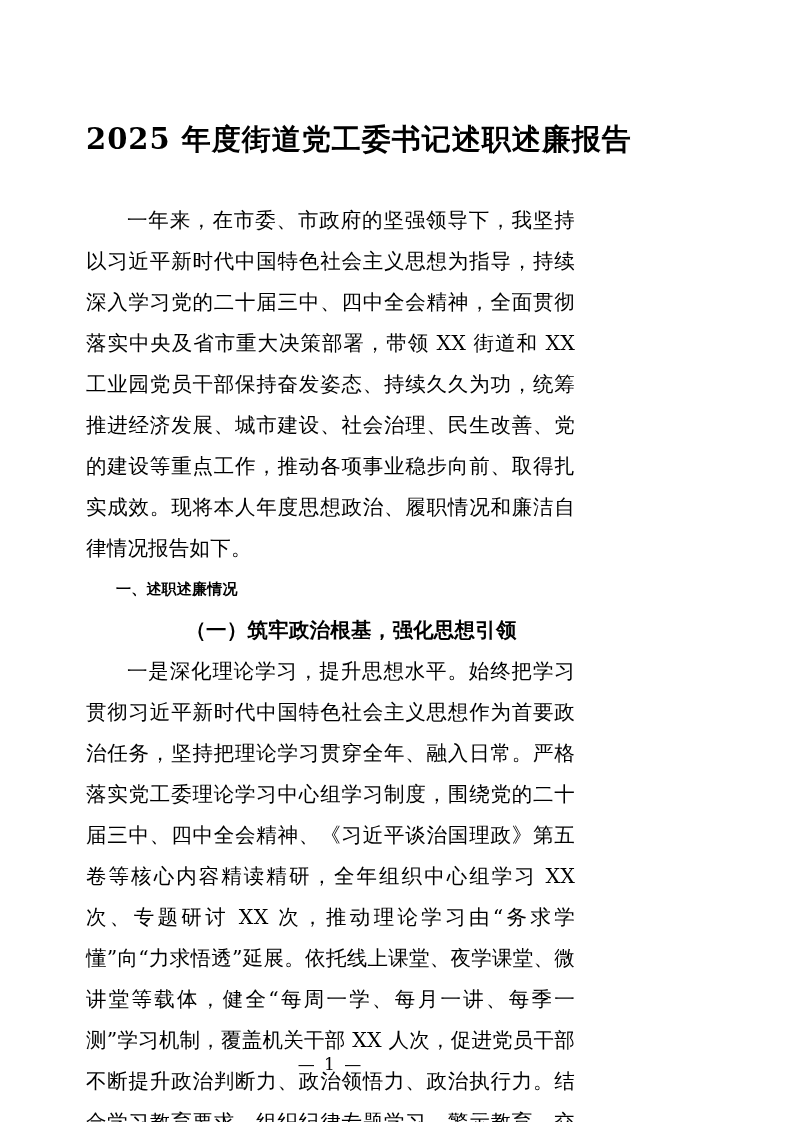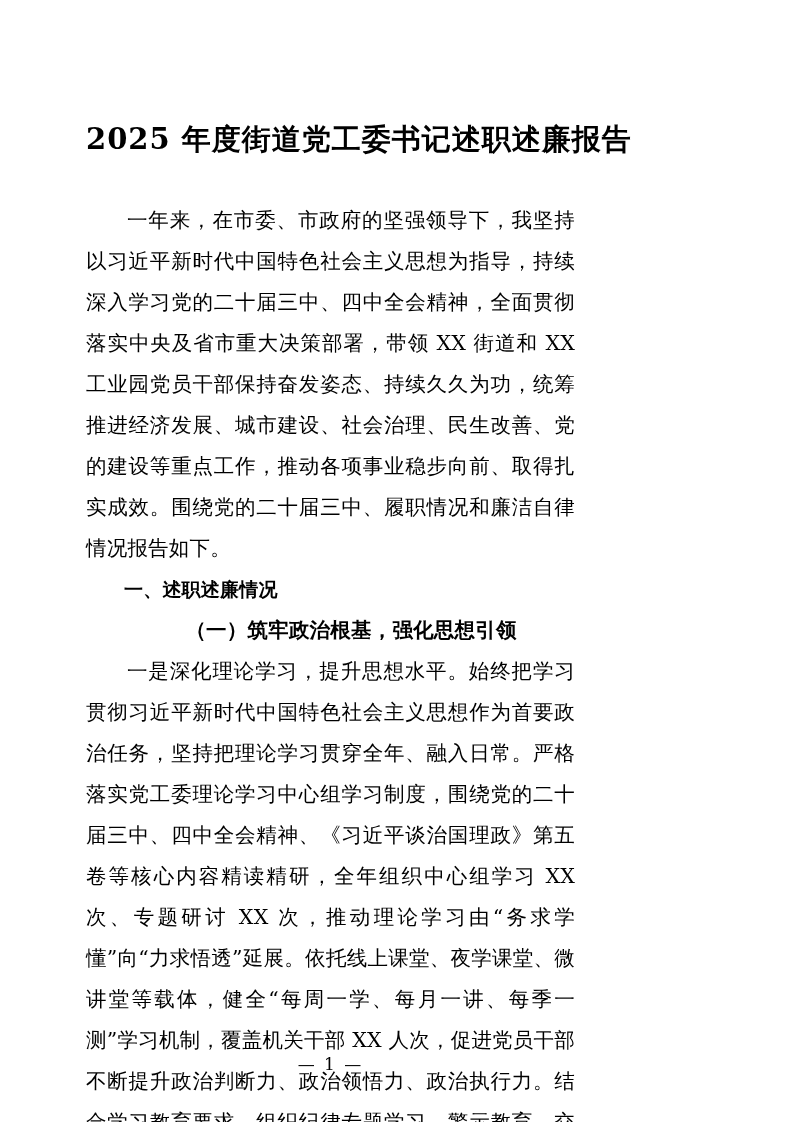--- a/index.html
+++ b/index.html
@@ -35,21 +35,21 @@
   .para {
     font-size: 20.5px;
     line-height: 41px;
     text-align: justify;
     text-justify: inter-ideograph;
     margin: 0;
     text-indent: 2em;
     letter-spacing: 0.2px;
   }
   .heading1 {
-    font-size: 19px;
+    font-size: 15px;
     line-height: 41px;
     font-weight: 700;
     text-indent: 2em;
     margin: 0;
     letter-spacing: 0.2px;
   }
   .heading2 {
     font-size: 20.5px;
     line-height: 41px;
     font-weight: 700;
@@ -70,21 +70,21 @@
     letter-spacing: 2px;
   }
 </style>
 </head>
 <body>
 
 <div class="page">
 
   <h1 class="doc-title">2025 年度街道党工委书记述职述廉报告</h1>
 
-  <p class="para">一年来，在市委、市政府的坚强领导下，我坚持以习近平新时代中国特色社会主义思想为指导，持续深入学习党的二十届三中、四中全会精神，全面贯彻落实中央及省市重大决策部署，带领 XX 街道和 XX 工业园党员干部保持奋发姿态、持续久久为功，统筹推进经济发展、城市建设、社会治理、民生改善、党的建设等重点工作，推动各项事业稳步向前、取得扎实成效。围绕党的二十届三中、履职情况和廉洁自律情况报告如下。</p>
+  <p class="para">一年来，在市委、市政府的坚强领导下，我坚持以习近平新时代中国特色社会主义思想为指导，持续深入学习党的二十届三中、四中全会精神，全面贯彻落实中央及省市重大决策部署，带领 XX 街道和 XX 工业园党员干部保持奋发姿态、持续久久为功，统筹推进经济发展、城市建设、社会治理、民生改善、党的建设等重点工作，推动各项事业稳步向前、取得扎实成效。现将本人年度思想政治、履职情况和廉洁自律情况报告如下。</p>
 
   <p class="heading1">一、述职述廉情况</p>
 
   <p class="heading2">（一）筑牢政治根基，强化思想引领</p>
 
   <p class="para">一是深化理论学习，提升思想水平。始终把学习贯彻习近平新时代中国特色社会主义思想作为首要政治任务，坚持把理论学习贯穿全年、融入日常。严格落实党工委理论学习中心组学习制度，围绕党的二十届三中、四中全会精神、《习近平谈治国理政》第五卷等核心内容精读精研，全年组织中心组学习 XX 次、专题研讨 XX 次，推动理论学习由“务求学懂”向“力求悟透”延展。依托线上课堂、夜学课堂、微讲堂等载体，健全“每周一学、每月一讲、每季一测”学习机制，覆盖机关干部 XX 人次，促进党员干部不断提升政治判断力、政治领悟力、政治执行力。结合学习教育要求，组织纪律专题学习、警示教育、交流研讨，引导党员干部把党规党纪内化于心、外化于行。</p>
 
   <div class="footer">— 1 —</div>
 
 </div>

